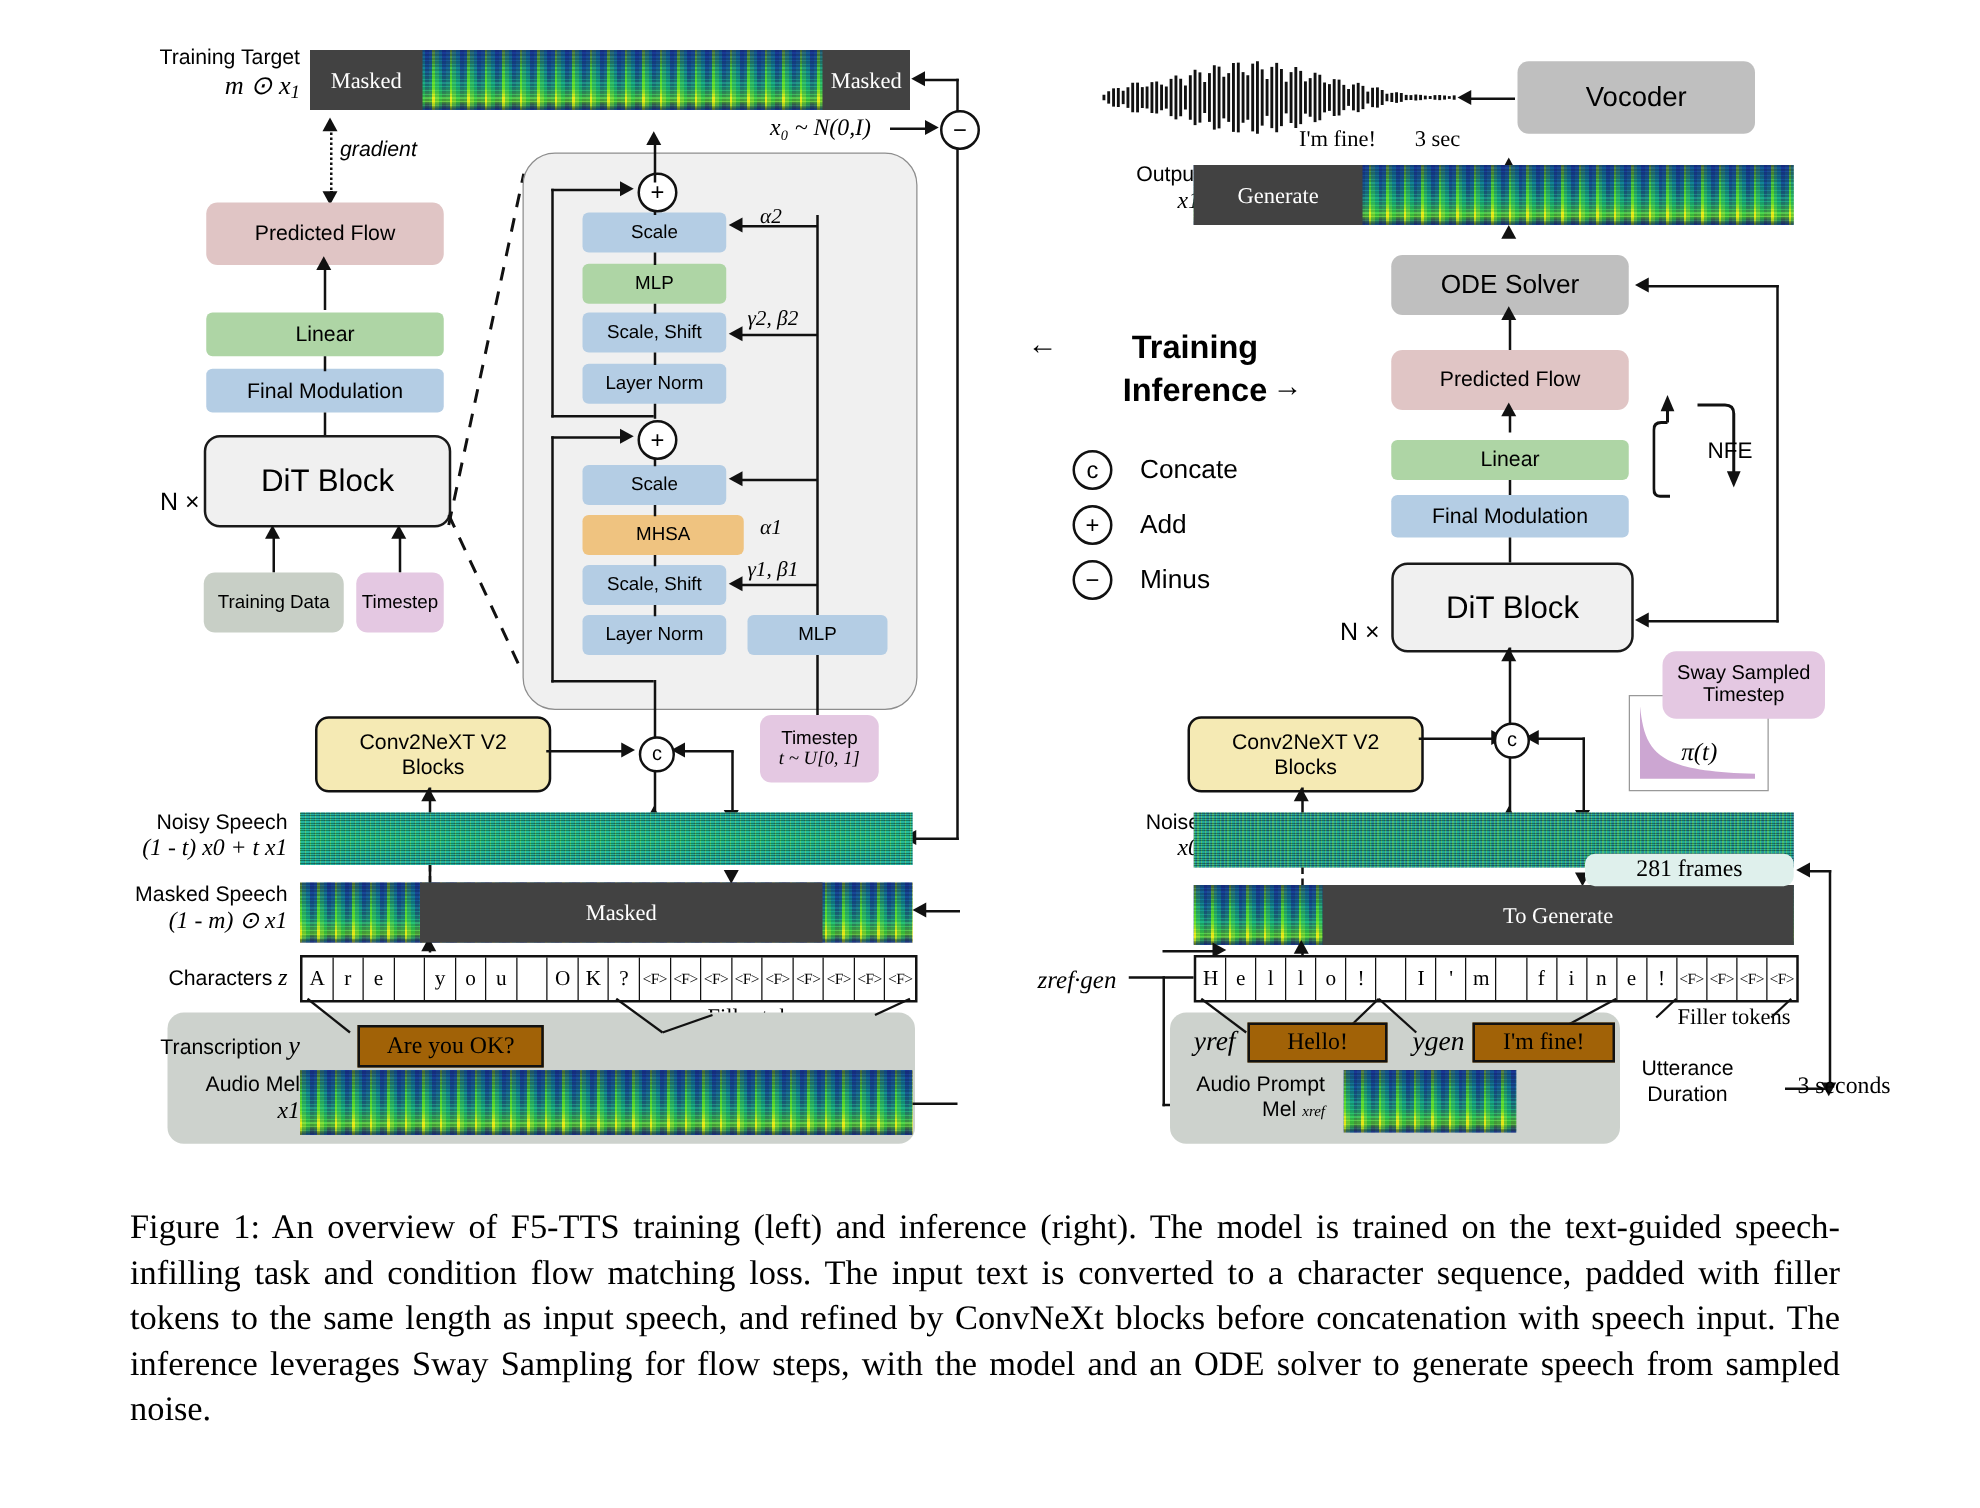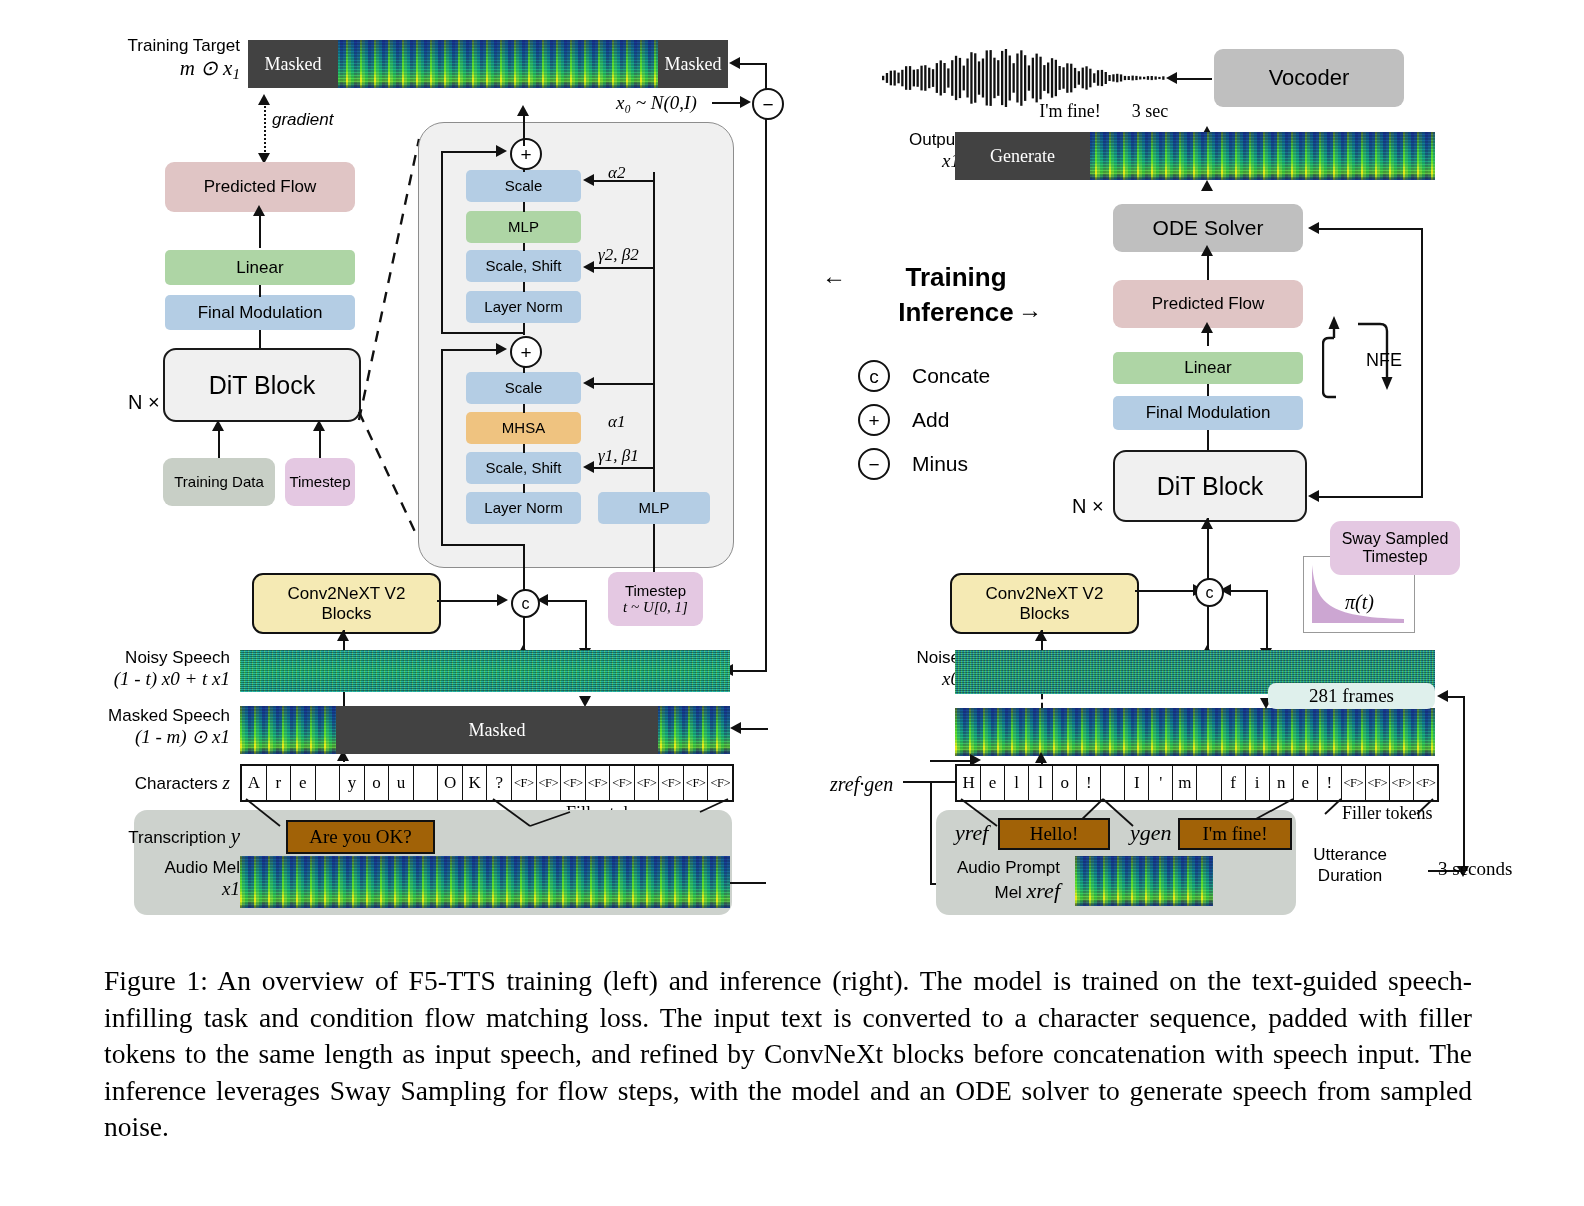--- a/index.html
+++ b/index.html
@@ -191,21 +191,21 @@
   <div class="dashv" style="left:523px;top:323px;height:12px;"></div>
 
   <div class="op" style="left:510px;top:336px;">+</div>
 
   <div class="ln hln" style="left:441px;top:349px;width:58px;"></div>
   <div class="ln vln" style="left:441px;top:349px;height:197px;"></div>
   <div class="ln hln" style="left:441px;top:544px;width:82px;"></div>
   <div class="arrow a-rt" style="left:496px;top:343px;"></div>
 
   <div class="blk r4" style="left:466px;top:372px;width:115px;height:32px;background:#b4cde4;font-size:15px;">Scale</div>
-  <div class="blk r4" style="left:466px;top:412px;width:115px;height:32px;background:#efc380;font-size:15px;">MHSA</div>
+  <div class="blk r4" style="left:466px;top:412px;width:129px;height:32px;background:#efc380;font-size:15px;">MHSA</div>
   <div class="blk r4" style="left:466px;top:452px;width:115px;height:32px;background:#b4cde4;font-size:15px;">Scale, Shift</div>
   <div class="blk r4" style="left:466px;top:492px;width:115px;height:32px;background:#b4cde4;font-size:15px;">Layer Norm</div>
   <div class="dashv" style="left:523px;top:366px;height:7px;"></div>
   <div class="dashv" style="left:523px;top:404px;height:9px;"></div>
   <div class="dashv" style="left:523px;top:444px;height:9px;"></div>
   <div class="dashv" style="left:523px;top:484px;height:9px;"></div>
 
   <div class="blk r4" style="left:598px;top:492px;width:112px;height:32px;background:#b4cde4;font-size:15px;">MLP</div>
 
   <div class="ln vln" style="left:653px;top:524px;height:58px;"></div>
@@ -487,20 +487,21 @@
   </div>
   <div class="mel noise" style="left:955px;top:650px;width:480px;height:44px;"></div>
   <div class="frames" style="left:1268px;top:683px;width:167px;height:26px;">281 frames</div>
   <div class="ln hln" style="left:1443px;top:696px;width:22px;"></div>
   <div class="arrow a-lf" style="left:1437px;top:690px;"></div>
   <div class="ln vln" style="left:1463px;top:696px;height:176px;"></div>
   <div class="ln hln" style="left:1428px;top:870px;width:37px;"></div>
   <div class="arrow a-dn" style="left:1457px;top:866px;"></div>
 
   <div class="mel" style="left:955px;top:708px;width:480px;height:48px;"></div>
+  <div class="maskbox" style="left:1058px;top:708px;width:377px;height:48px;">To Generate</div>
   <div class="dashv" style="left:1041px;top:694px;height:14px;"></div>
   <div class="arrow a-dn" style="left:1260px;top:698px;"></div>
   <div class="ln vln" style="left:1041px;top:758px;height:6px;"></div>
   <div class="arrow a-up" style="left:1035px;top:752px;"></div>
 
   <div class="lbl ser" style="left:830px;top:772px;font-size:20px;">zref·gen</div>
   <div class="ln hln" style="left:903px;top:781px;width:52px;"></div>
   <div class="ln vln" style="left:930px;top:781px;height:104px;"></div>
   <div class="ln hln" style="left:930px;top:883px;width:44px;"></div>
   <div class="arrow a-rt" style="left:970px;top:877px;"></div>
@@ -544,21 +545,21 @@
 
   <div class="panel" style="left:936px;top:810px;width:360px;height:105px;"></div>
   <div class="lbl ser" style="left:955px;top:820px;font-size:22px;">yref</div>
   <div class="tbox" style="left:998px;top:818px;width:108px;height:28px;">Hello!</div>
   <div class="lbl ser" style="left:1130px;top:820px;font-size:22px;">ygen</div>
   <div class="tbox" style="left:1178px;top:818px;width:110px;height:28px;">I'm fine!</div>
 
   <div class="lbl r" style="left:935px;top:858px;width:125px;">
     <span>Audio Prompt</span><br>
     <span>Mel</span>
-    <span class="ser" style="font-size:22px;font-family:Liberation Serif, serif;">xref</span>
+    <span class="ser" style="font-size:12px;font-family:Liberation Serif, serif;">xref</span>
   </div>
   <div class="mel" style="left:1075px;top:856px;width:138px;height:50px;"></div>
 
   <div class="lbl c" style="left:1300px;top:844px;width:100px;line-height:1.25;">
     <span>Utterance</span><br>
     <span>Duration</span>
   </div>
   <div class="lbl" style="left:1402px;top:858px;font-family:'Liberation Serif',serif;font-size:19px;margin-left:36px;">3 seconds</div>
 
   <div class="lbl" style="left:822px;top:262px;font-size:24px;">←</div>

